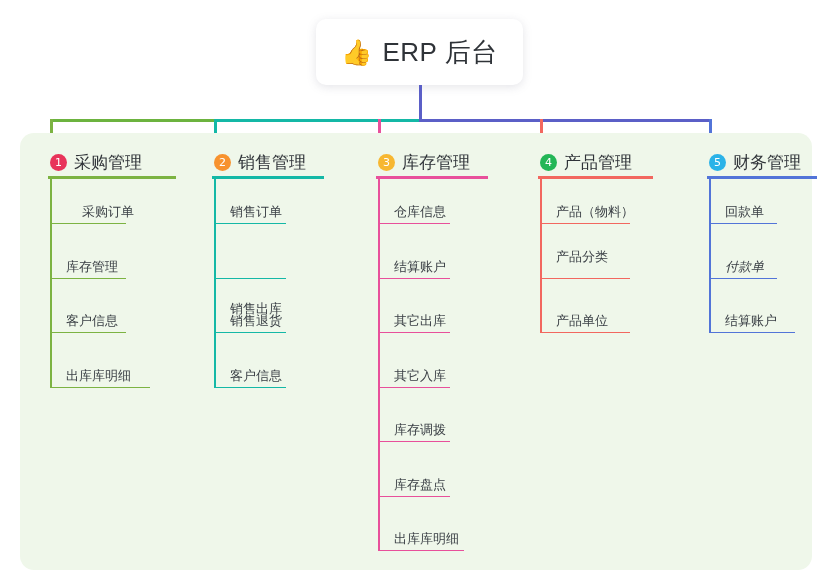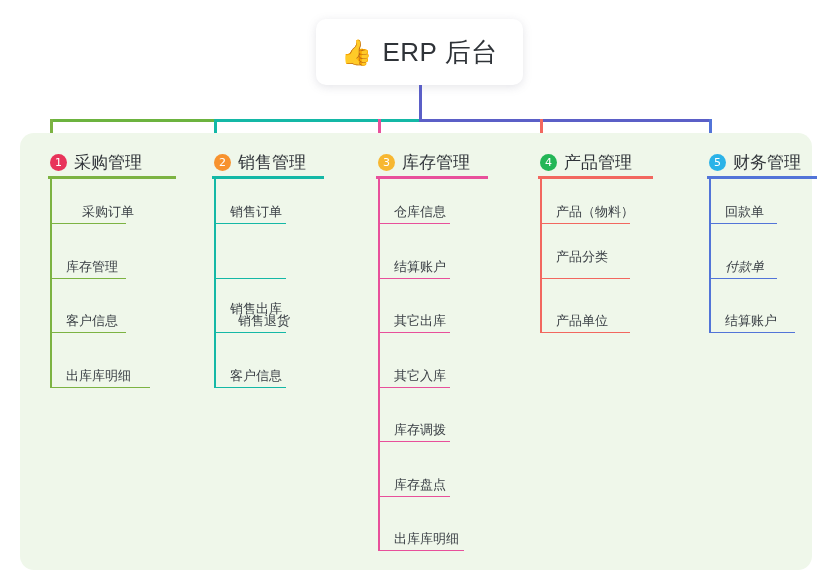--- a/index.html
+++ b/index.html
@@ -151,21 +151,21 @@
           <span class="badge" style="background: rgb(247, 146, 46);">2</span>
           <span class="col-title">销售管理</span>
         </div>
         <div class="head-rule" style="top: 43px; width: 112px; background: rgb(20, 184, 166);"></div>
         <div class="spine" style="left: 12px; top: 46px; height: 207.5px; background: rgb(20, 184, 166);"></div>
         <div class="leaf" style="left: 12px; top: 90px; width: 72px; background: rgb(20, 184, 166);"></div>
         <div class="leaf-label" style="left: 28px; top: 70px;">销售订单</div>
         <div class="leaf" style="left: 12px; top: 144.5px; width: 72px; background: rgb(20, 184, 166);"></div>
         <div class="leaf-label" style="left: 28px; top: 132px; margin-top: 35px;">销售出库</div>
         <div class="leaf" style="left: 12px; top: 199px; width: 72px; background: rgb(20, 184, 166);"></div>
-        <div class="leaf-label" style="left: 36px; top: 179px; text-align: center;">销售退货</div>
+        <div class="leaf-label" style="left: 28px; top: 179px; text-align: center;">销售退货</div>
         <div class="leaf" style="left: 12px; top: 253.5px; width: 72px; background: rgb(20, 184, 166);"></div>
         <div class="leaf-label" style="left: 28px; top: 233.5px;">客户信息</div>
       </div>
       <div class="column" style="left: 346px; top: 0px;">
         <div class="col-head" style="margin-top: 14px;">
           <span class="badge" style="background: rgb(247, 183, 49);">3</span>
           <span class="col-title">库存管理</span>
         </div>
         <div class="head-rule" style="top: 43px; width: 112px; background: rgb(232, 80, 155);"></div>
         <div class="spine" style="left: 12px; top: 46px; height: 371px; background: rgb(232, 80, 155);"></div>

